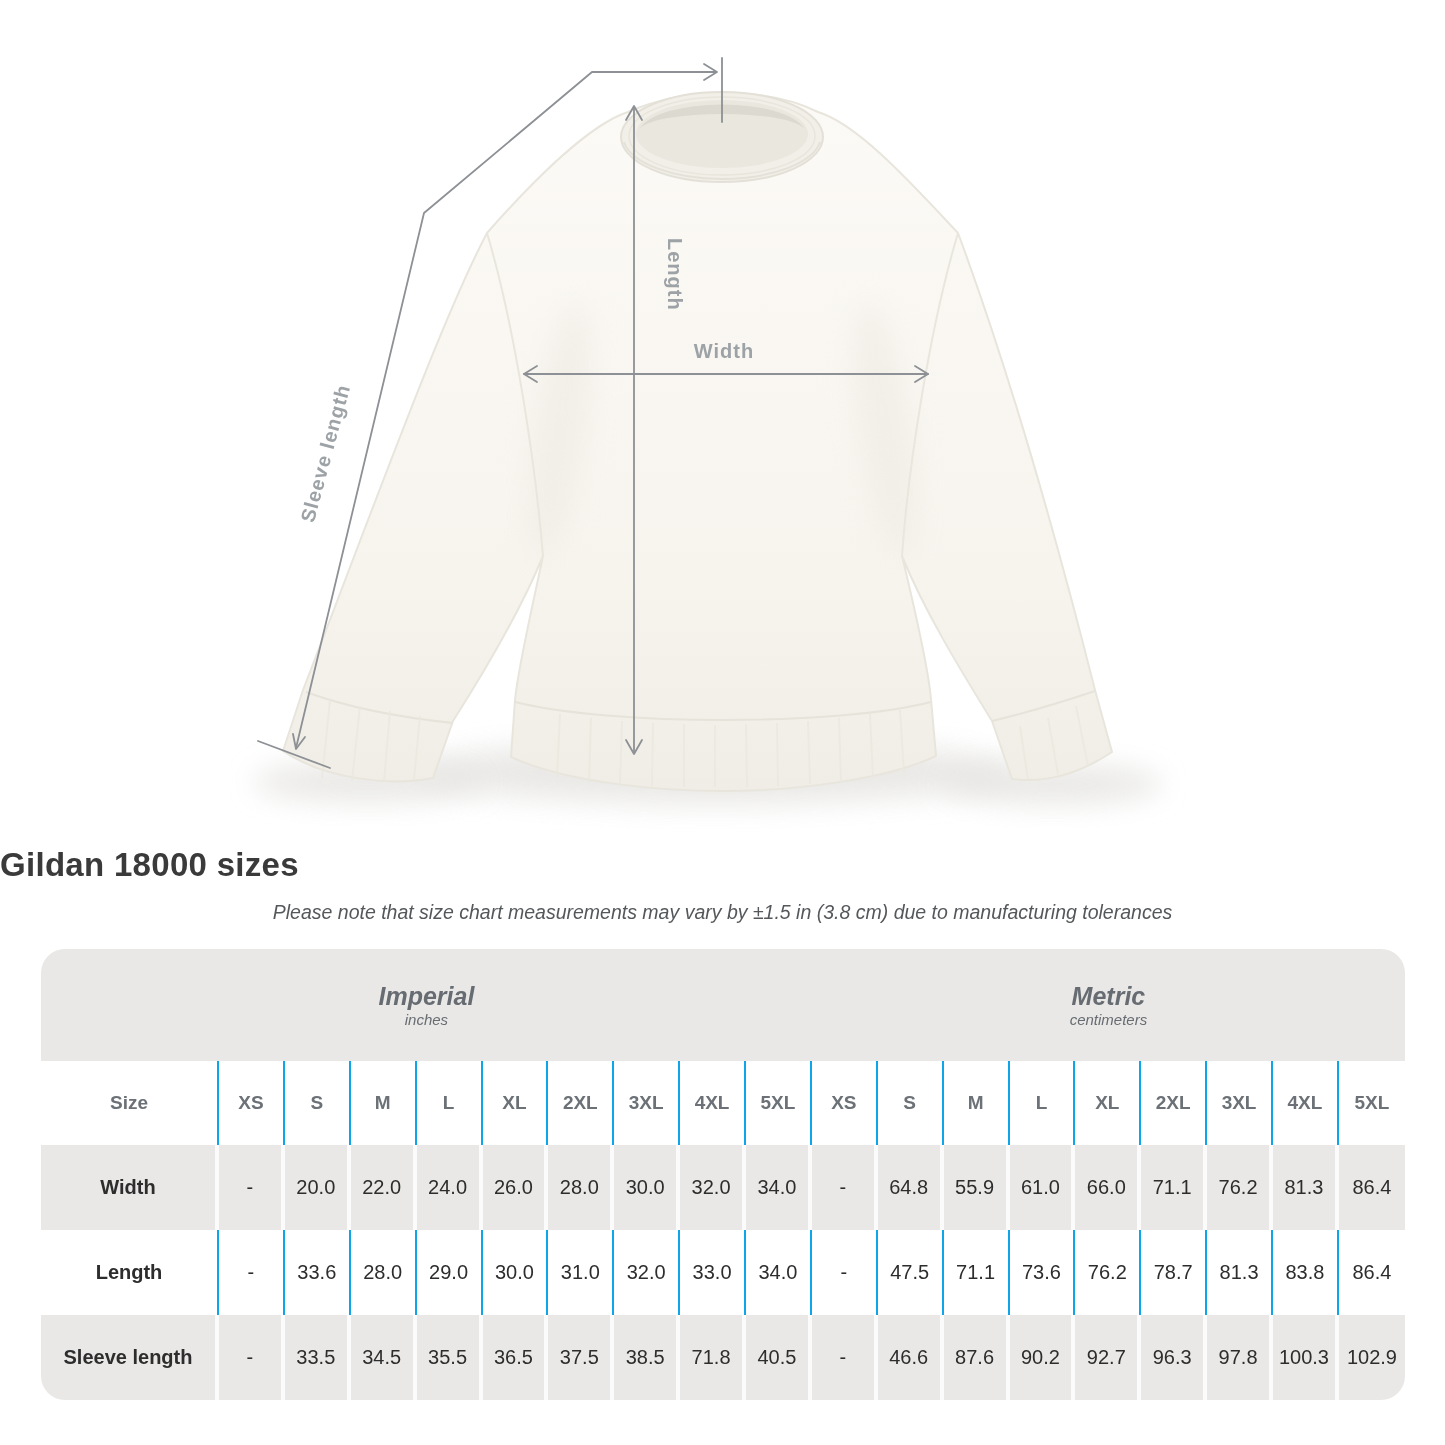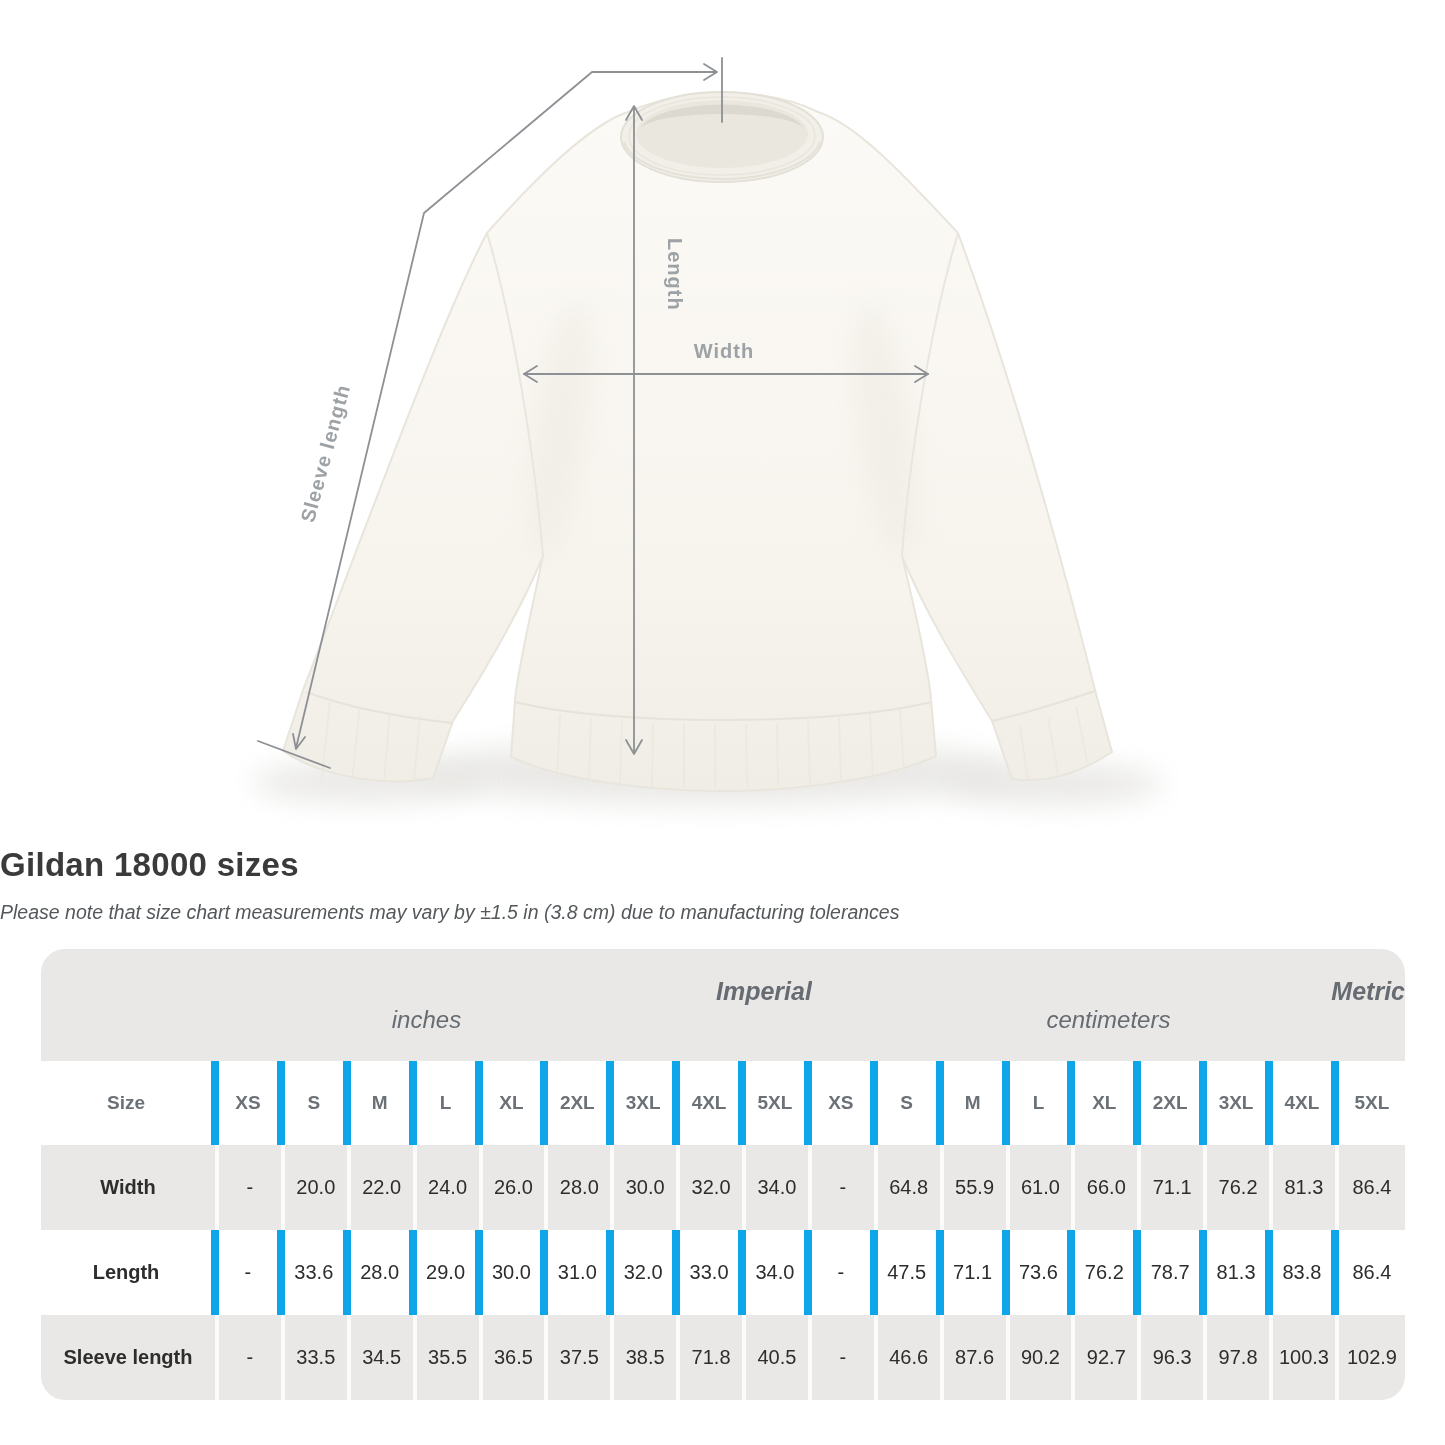--- a/index.html
+++ b/index.html
@@ -12,41 +12,41 @@
   .mlabel{
     fill:#9da2a6;font-family:"Liberation Sans",sans-serif;
     font-weight:bold;font-size:20px;letter-spacing:1px;
   }
   
   .title{
     position:absolute;top:846px;left:0;width:1445px;
     font-size:33px;font-weight:bold;color:#3a3a3a;letter-spacing:.3px;
   }
   .subtitle{
-    position:absolute;top:901px;left:0;width:1445px;
+    position:absolute;top:901px;left:0;width:1445px;text-align:center;
     font-size:19.5px;font-style:italic;color:#54585b;
   }
   
   .table-wrap{
     position:absolute;top:949px;left:41px;width:1364px;
     border-radius:24px;overflow:hidden;background:#ffffff;
   }
   table.size-table{
     width:100%;border-collapse:separate;border-spacing:0;table-layout:fixed;
   }
   table.size-table td{
     box-sizing:border-box;text-align:center;vertical-align:middle;
     padding:0;overflow:hidden;white-space:nowrap;
   }
   tr.band td{background:#e9e8e6;height:112px;}
-  .g-name{font-size:25px;font-weight:bold;font-style:italic;color:#666c72;text-align:right;}
-  .g-unit{font-size:24px;font-style:italic;color:#666c72;margin-top:0;}
+  .g-name{font-size:25px;font-weight:bold;font-style:italic;color:#666c72;}
+  .g-unit{font-size:15px;font-style:italic;color:#666c72;margin-top:0;}
   tr.head td{height:84px;font-size:19px;font-weight:bold;color:#6b7176;}
   tr.vals td{height:85px;font-size:20px;color:#2d2d2d;}
-  tr.rw td{background:#ffffff;border-right:8px solid #0ea5e9;}
+  tr.rw td{background:#ffffff;border-right:2px solid #0ea5e9;}
   tr.rg td{background:#e9e8e6;border-right:4px solid #fbfbfb;}
   tr.rw td:last-child,tr.rg td:last-child{border-right:none;}
   td.lbl{font-size:21px;font-weight:bold;color:#5f666c;}
 </style>
 </head>
 <body>
 
 <div class="diagram">
   <svg width="1445" height="830" viewBox="0 0 1445 830">
     <defs>

